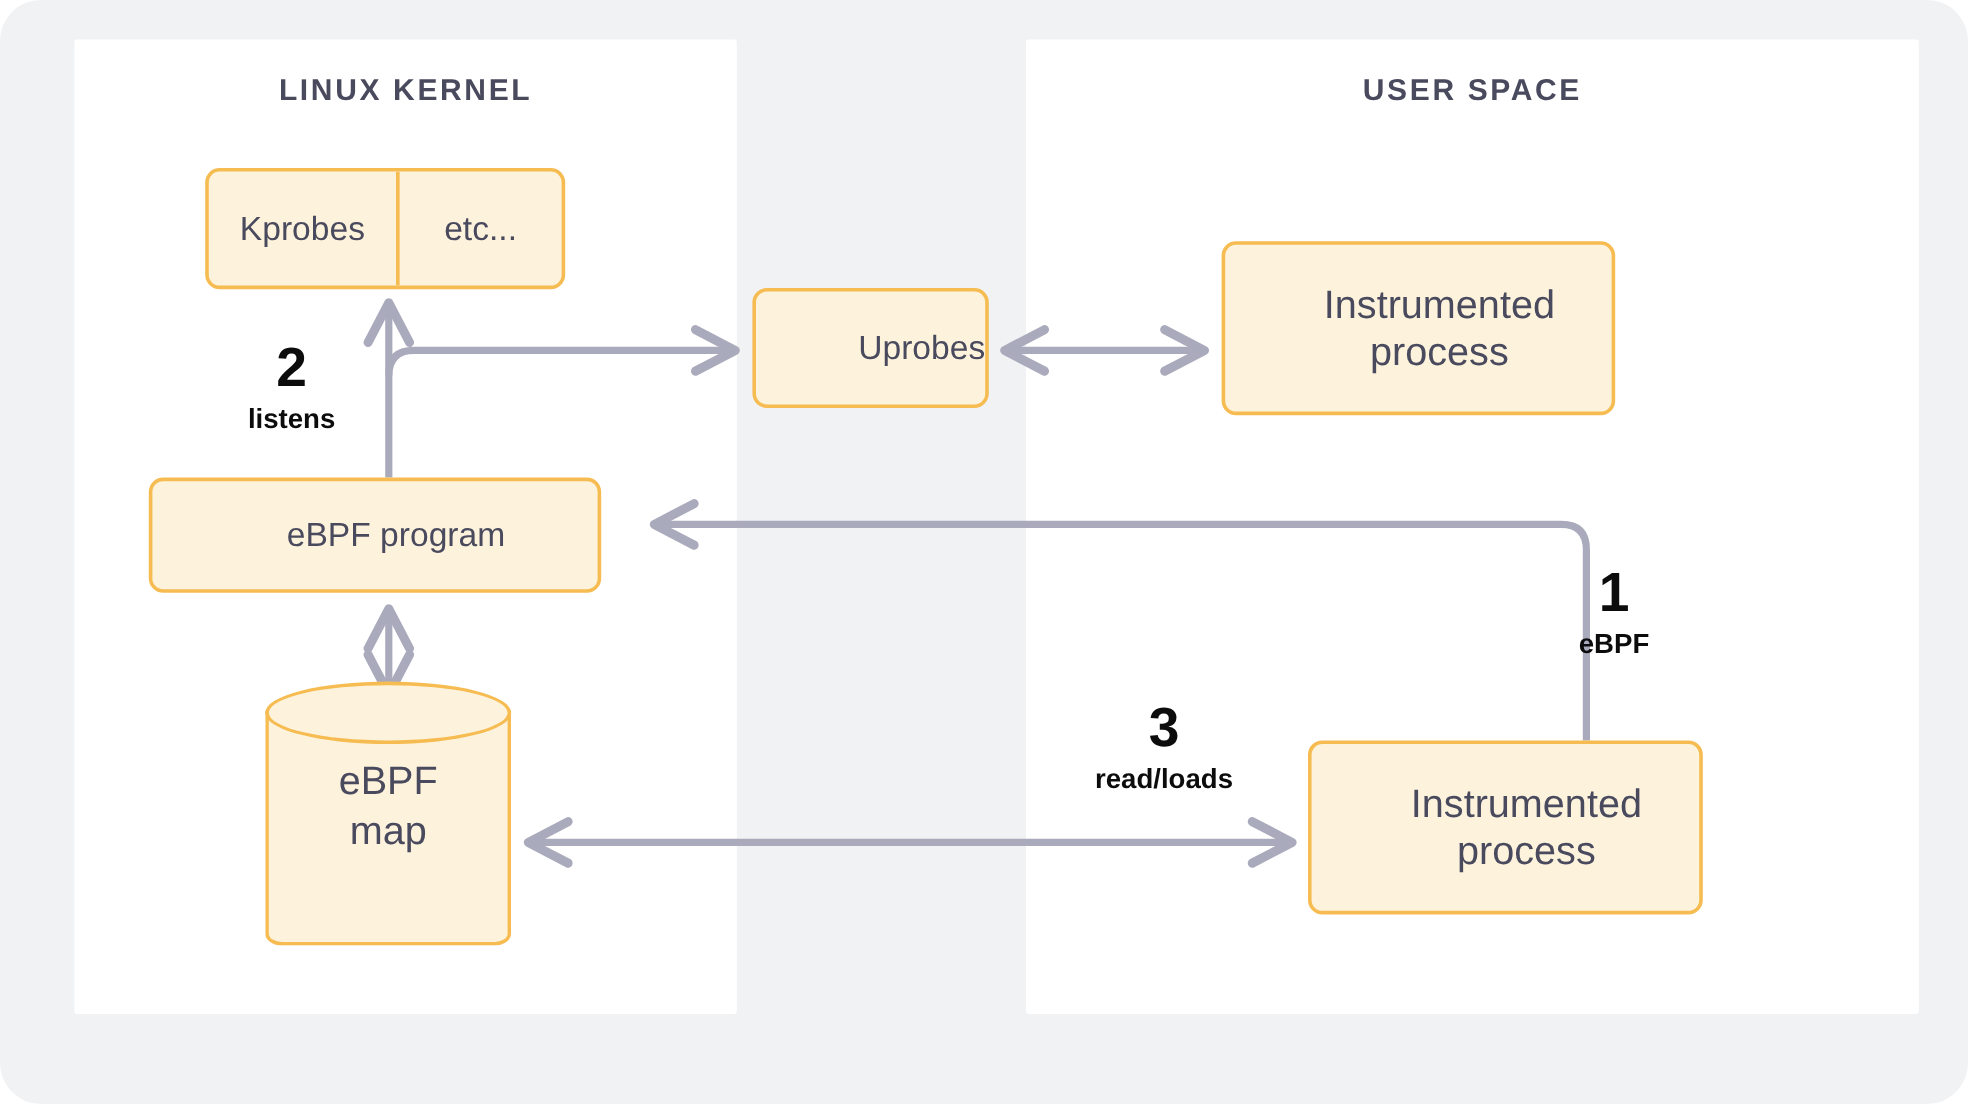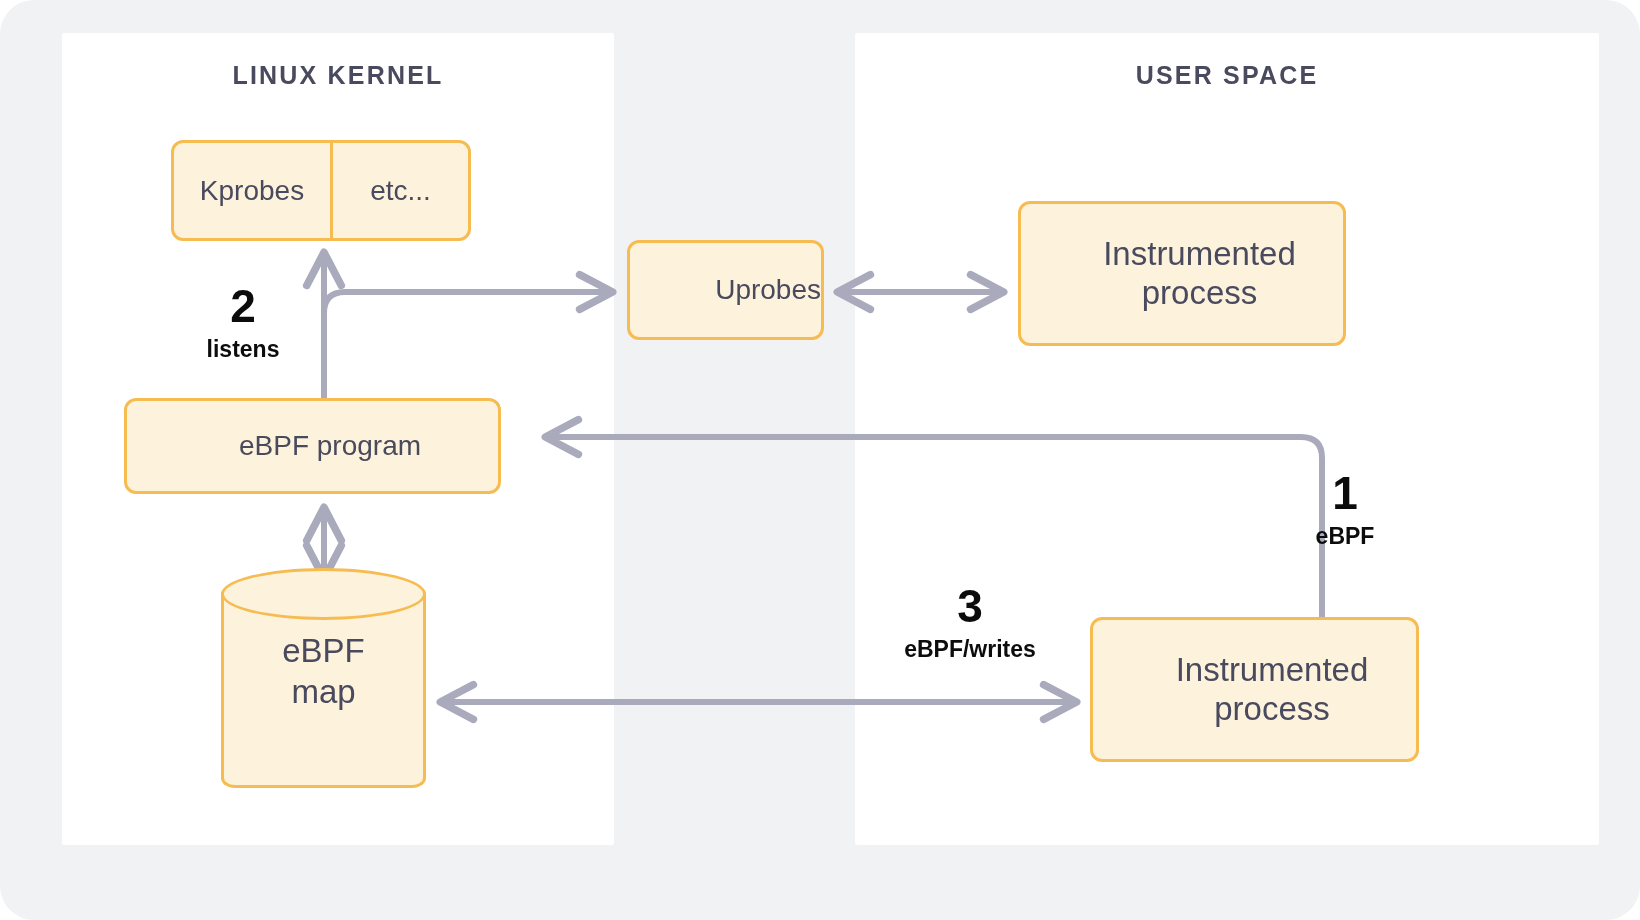--- a/index.html
+++ b/index.html
@@ -266,16 +266,16 @@
     <span class="cap">listens</span>
   </div>
 
   <div class="step-label" id="step-1">
     <span class="num">1</span>
     <span class="cap">eBPF</span>
   </div>
 
   <div class="step-label" id="step-3">
     <span class="num">3</span>
-    <span class="cap">eBPF/writes</span>
+    <span class="cap">read/loads</span>
   </div>
 
 </div>
 
 </body></html>

